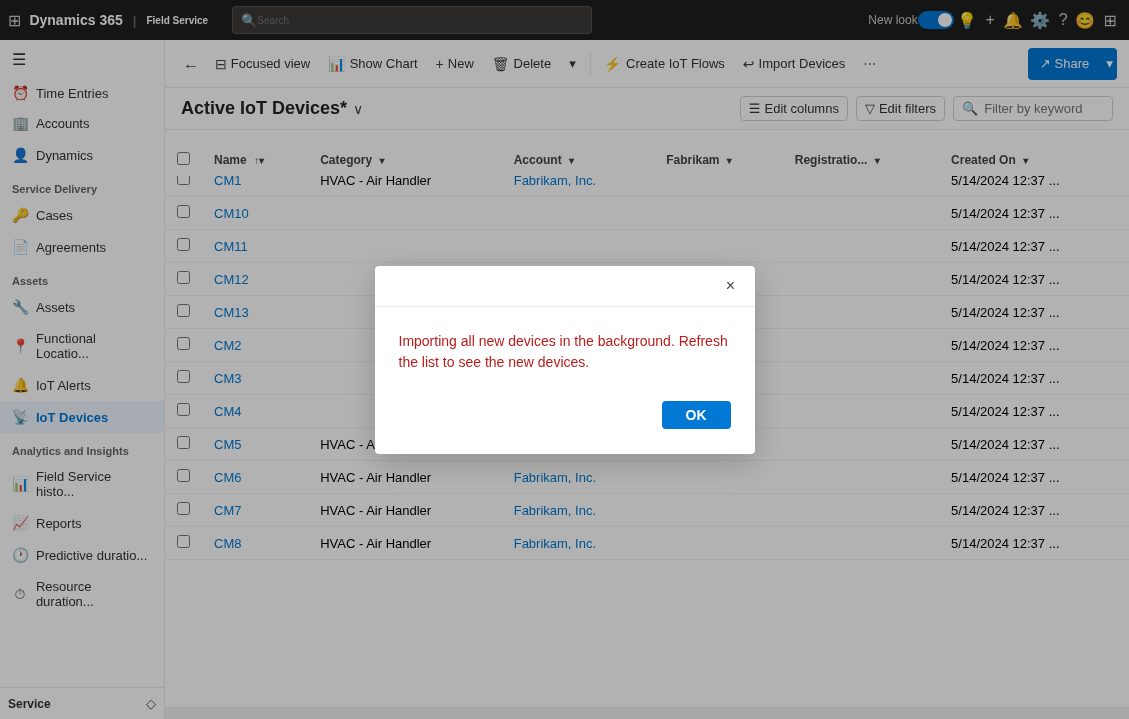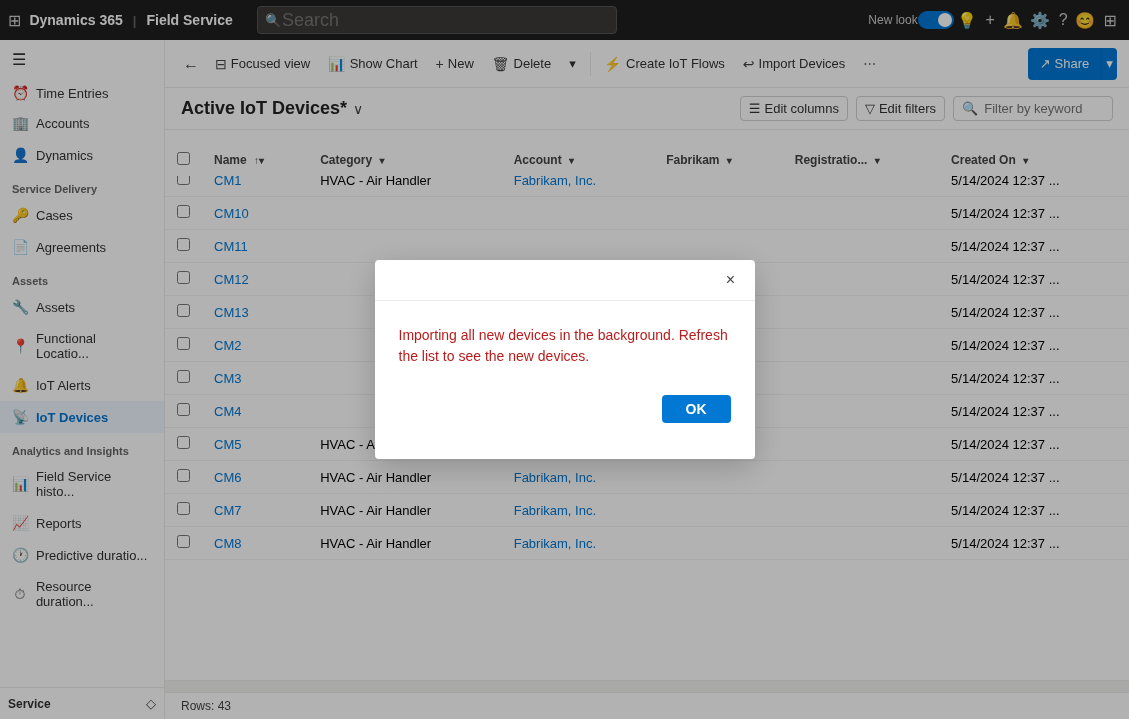--- a/index.html
+++ b/index.html
@@ -11,21 +11,21 @@
       height: 40px; padding: 0 8px; gap: 8px; flex-shrink: 0;
     }
     .top-nav-grid-icon { color: #ccc; font-size: 16px; cursor: pointer; }
     .top-nav-brand { display: flex; align-items: center; gap: 6px; font-weight: bold; }
     .top-nav-search {
       flex: 1; max-width: 360px; margin-left: 16px;
       background: #3b3a39; border: 1px solid #555; border-radius: 4px;
       display: flex; align-items: center; padding: 0 8px; height: 28px; color: #ccc;
     }
     .top-nav-search input {
-      background: transparent; border: none; outline: none; color: #fdba74; font-size: 18px; width: 100%;
+      background: transparent; border: none; outline: none; color: #fdba74; font-size: 10px; width: 100%;
     }
     .top-nav-right { margin-left: auto; display: flex; align-items: center; gap: 0; }
     .top-nav-right-label { font-size: 12px; color: #ccc; }
     .toggle-switch {
       width: 36px; height: 18px; background: #0078d4; border-radius: 9px;
       position: relative; cursor: pointer;
     }
     .toggle-switch::after {
       content: ''; position: absolute; right: 2px; top: 2px;
       width: 14px; height: 14px; background: #fff; border-radius: 50%;
@@ -146,40 +146,40 @@
     .dialog-header {
       display: flex; align-items: center; justify-content: flex-end;
       padding: 8px 12px; border-bottom: 1px solid #edebe9;
     }
     .dialog-close {
       border: none; background: transparent; cursor: pointer; font-size: 16px; color: #444;
       display: flex; align-items: center; justify-content: center; width: 24px; height: 24px;
       border-radius: 4px;
     }
     .dialog-body { padding: 24px 24px 16px; font-size: 14px; color: #b91c1c; line-height: 1.5; }
-    .dialog-footer { display: flex; justify-content: flex-end; padding: 12px 24px 36px; }
+    .dialog-footer { display: flex; justify-content: flex-end; padding: 12px 24px 25px; }
     .dialog-ok-btn {
       padding: 6px 24px; background: #0078d4; color: #fff; border: none;
       border-radius: 4px; cursor: pointer; font-size: 14px; font-weight: 600;
     }
 
     
     ::-webkit-scrollbar { width: 6px; height: 6px; }
     ::-webkit-scrollbar-track { background: #f3f2f1; }
     ::-webkit-scrollbar-thumb { background: #c8c6c4; border-radius: 3px; }
   </style>
 </head>
 <body>
 
 <div class="top-nav">
   <span class="top-nav-grid-icon">⊞</span>
   <div class="top-nav-brand">
     <span style="font-size:14px;color:#fff;">Dynamics 365</span>
     <span style="color:#666;margin:0 4px;">|</span>
-    <span style="font-size:14px;color:#fff;">Field Service</span>
+    <span style="font-size:10px;color:#fff;">Field Service</span>
   </div>
   <div class="top-nav-search">
     <span style="color:#aaa;font-size:13px;">🔍</span>
     <input type="text" placeholder="Search" style="">
   </div>
   <div class="top-nav-right">
     <span class="top-nav-right-label">New look</span>
     <div class="toggle-switch"></div>
     <span class="nav-icon">💡</span>
     <span class="nav-icon">+</span>
@@ -513,21 +513,20 @@
       <td></td>
       <td></td>
       <td>5/14/2024 12:37 ...</td>
     </tr>
           </tbody>
       </table>
     </div>
 
     <div class="scroll-track"></div>
 
-    <div class="rows-count">Rows: 43</div>
 
   </div>
 </div>
 
 <div class="overlay" id="dialog-overlay">
   <div class="dialog">
     <div class="dialog-header">
       <button class="dialog-close">×</button>
     </div>
     <div class="dialog-body">

